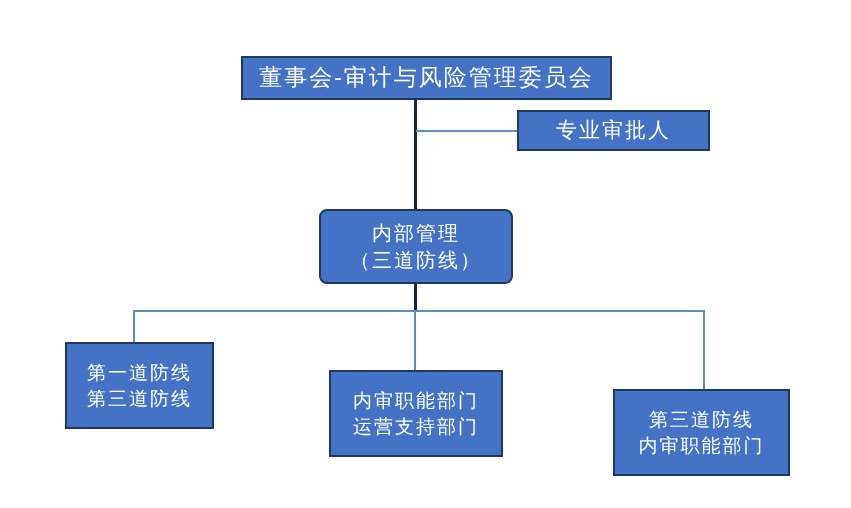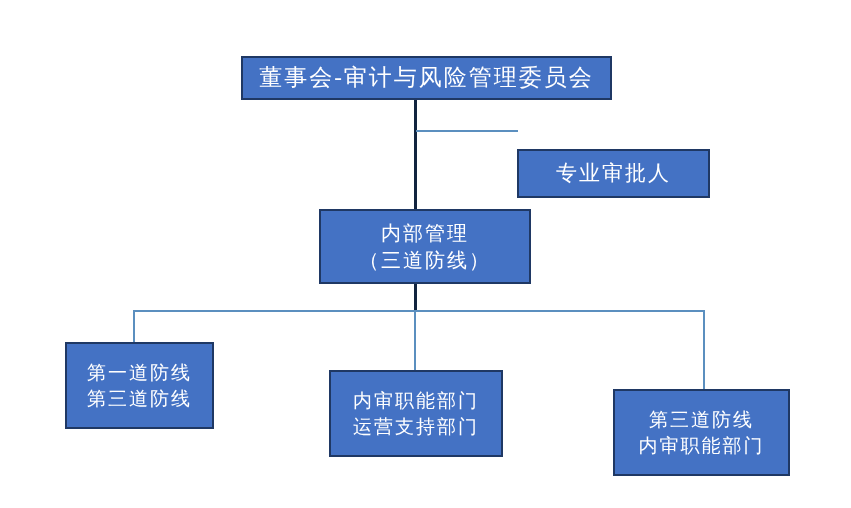--- a/index.html
+++ b/index.html
@@ -32,22 +32,22 @@
     text-align: center;
     letter-spacing: 2px;
     line-height: 1.32;
     z-index: 3;
   }
   .node .line {
     display: block;
     white-space: nowrap;
   }
   #node-board        { left: 241px; top: 32px;  width: 371px; height: 44px;  font-size: 23px; margin-top: 24px; }
-  #node-approver     { left: 517px; top: 110px; width: 193px; height: 49px;  font-size: 21px; margin-top: 39px; }
-  #node-internal     { left: 319px; top: 209px; width: 212px; height: 75px;  font-size: 20px; }
+  #node-approver     { left: 517px; top: 110px; width: 193px; height: 41px;  font-size: 21px; }
+  #node-internal     { left: 319px; top: 209px; width: 194px; height: 75px;  font-size: 20px; border-radius: 8px; }
   #node-line1        { left: 65px;  top: 342px; width: 149px; height: 87px;  font-size: 19px; }
   #node-line2        { left: 329px; top: 370px; width: 174px; height: 87px;  font-size: 19px; }
   #node-line3        { left: 613px; top: 389px; width: 177px; height: 87px;  font-size: 19px; }
 
   
   .conn {
     position: absolute;
     z-index: 1;
   }
   

